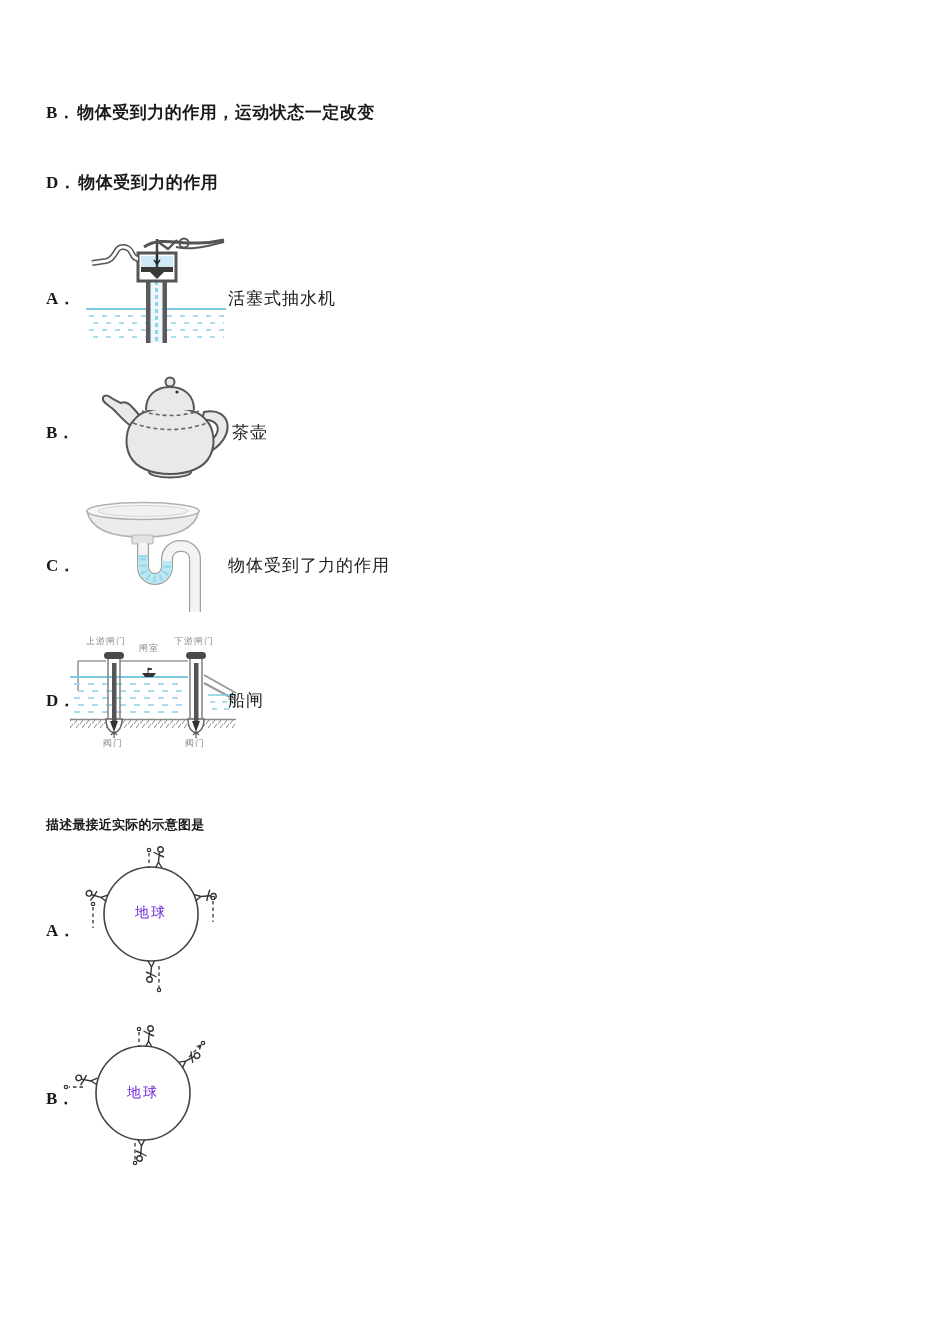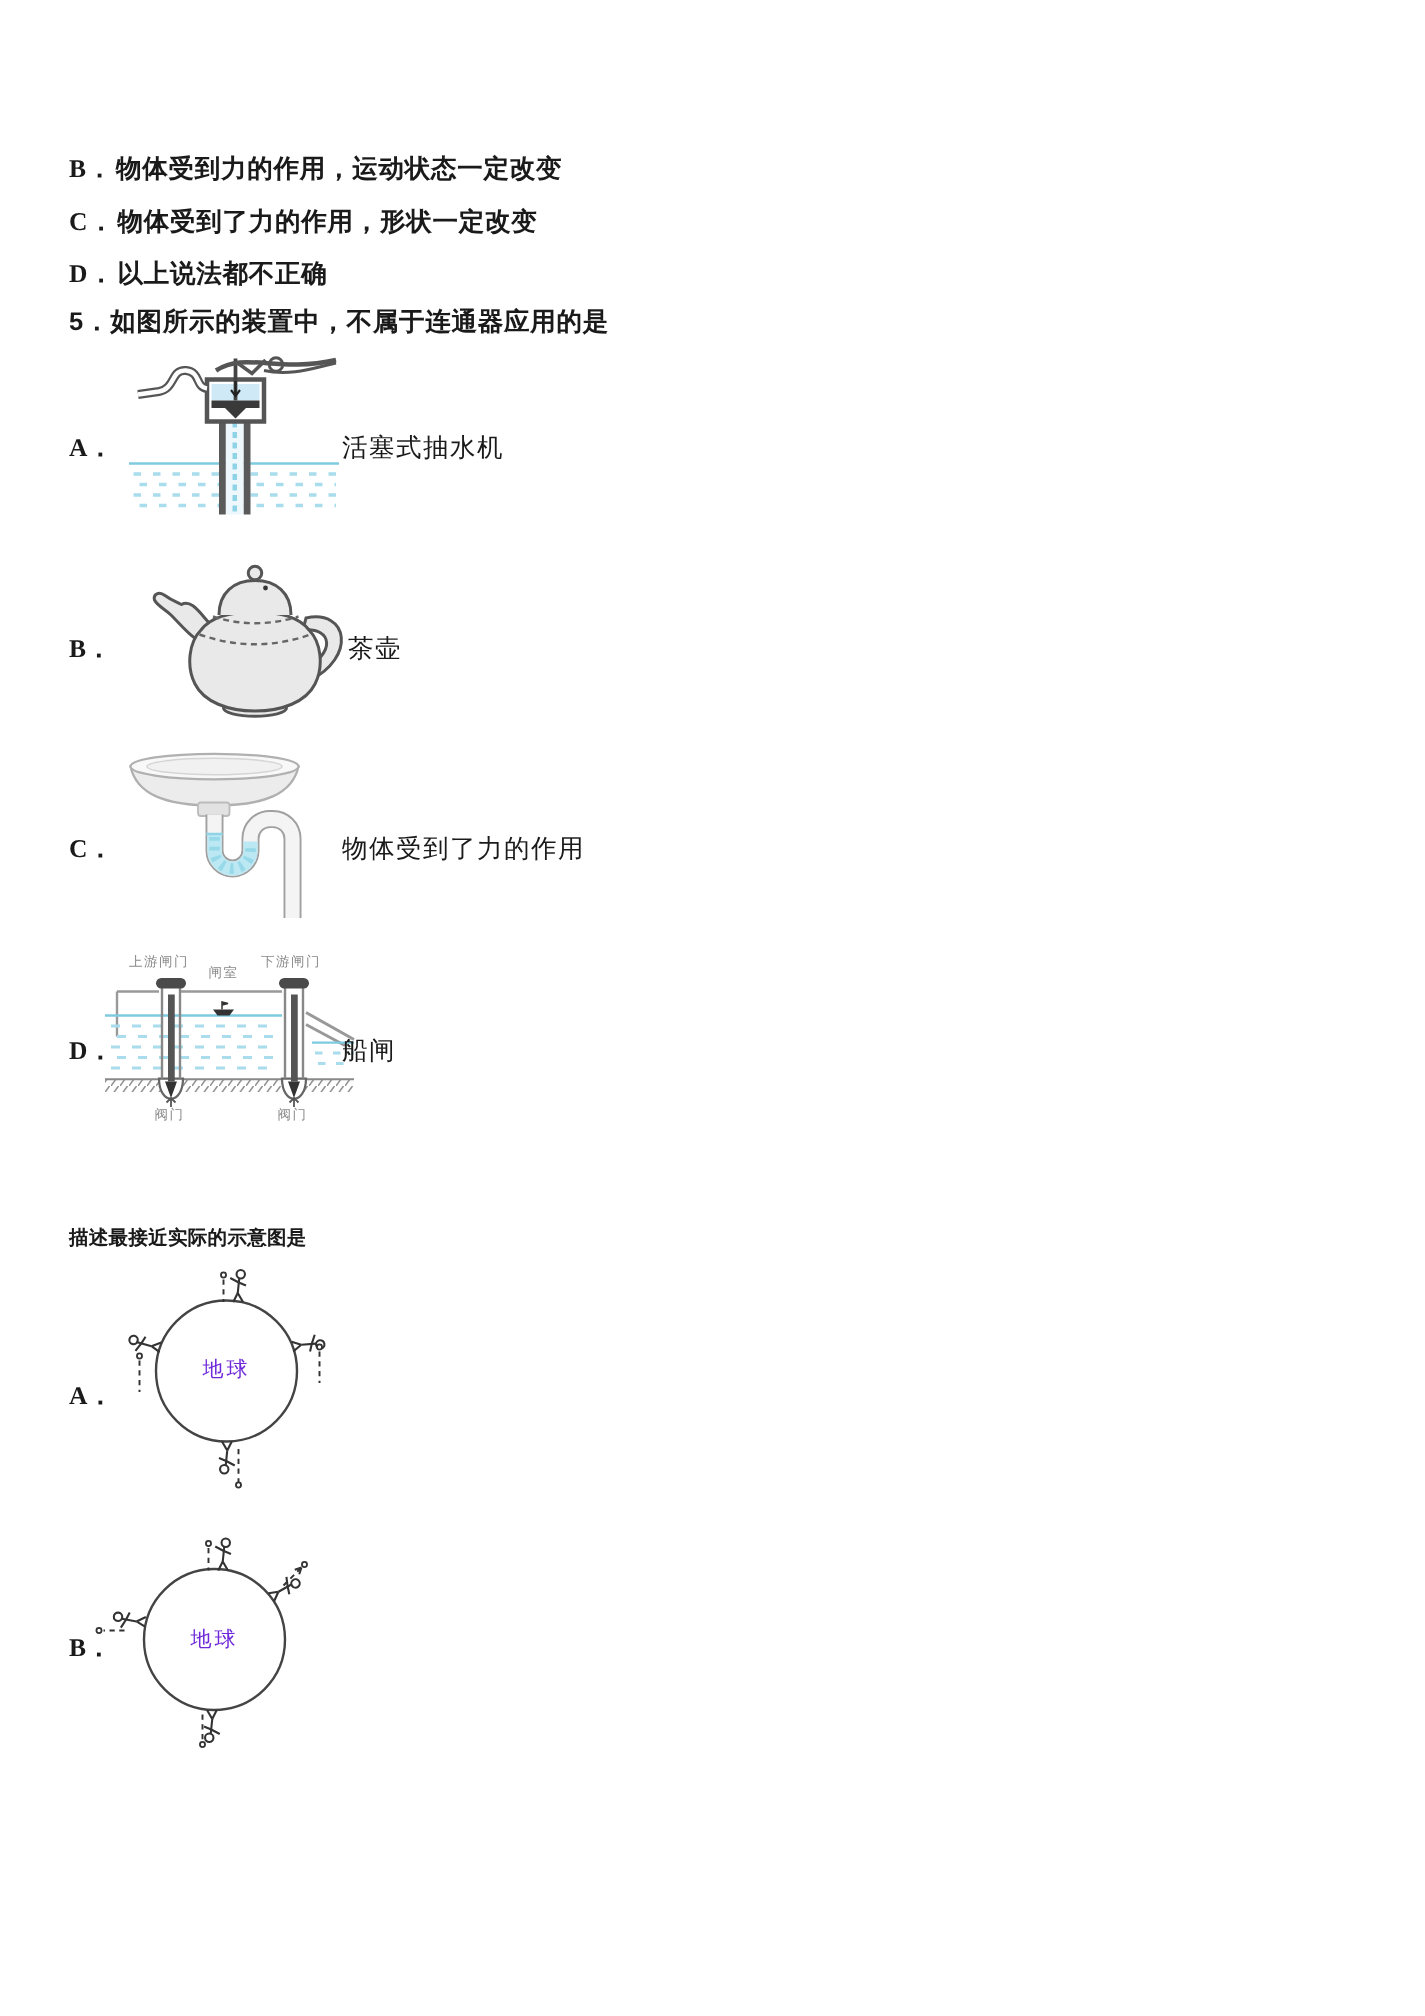--- a/index.html
+++ b/index.html
@@ -18,28 +18,24 @@
   svg{display:block;}
 </style>
 </head>
 <body>
 
 <div class="page">
 
   <div class="tline" style="left:46px;top:101px;">
     <span class="opt-letter">B．</span><span>物体受到力的作用，运动状态一定改变</span>
   </div>
-  <div class="tline" style="left:46px;top:136px;">
-    <span class="opt-letter">C．</span><span>物体受到了力的作用，形状一定改变</span>
-  </div>
   <div class="tline" style="left:46px;top:171px;">
-    <span class="opt-letter">D．</span><span>以上说法都不正确</span>
-  </div>
-
-  <div class="tline" style="left:46px;top:203px;">5．如图所示的装置中，不属于连通器应用的是</div>
+    <span class="opt-letter">D．</span><span>物体受到力的作用</span>
+  </div>
+
 
   <svg class="fig" style="left:84px;top:233px;" width="145" height="114" viewBox="0 0 145 114">
 
     <line x1="2" y1="76" x2="142" y2="76" stroke="#7ecbe0" stroke-width="1.8"></line>
     <line x1="5" y1="83" x2="140" y2="83" stroke="#a9dcec" stroke-width="2.2" stroke-dasharray="5 8"></line>
     <line x1="9" y1="90" x2="140" y2="90" stroke="#a9dcec" stroke-width="2.2" stroke-dasharray="5 8"></line>
     <line x1="5" y1="97" x2="140" y2="97" stroke="#a9dcec" stroke-width="2.2" stroke-dasharray="5 8"></line>
     <line x1="9" y1="104" x2="140" y2="104" stroke="#a9dcec" stroke-width="2.2" stroke-dasharray="5 8"></line>
 
     <rect x="66.5" y="46" width="12" height="64" fill="#eef8fc"></rect>

